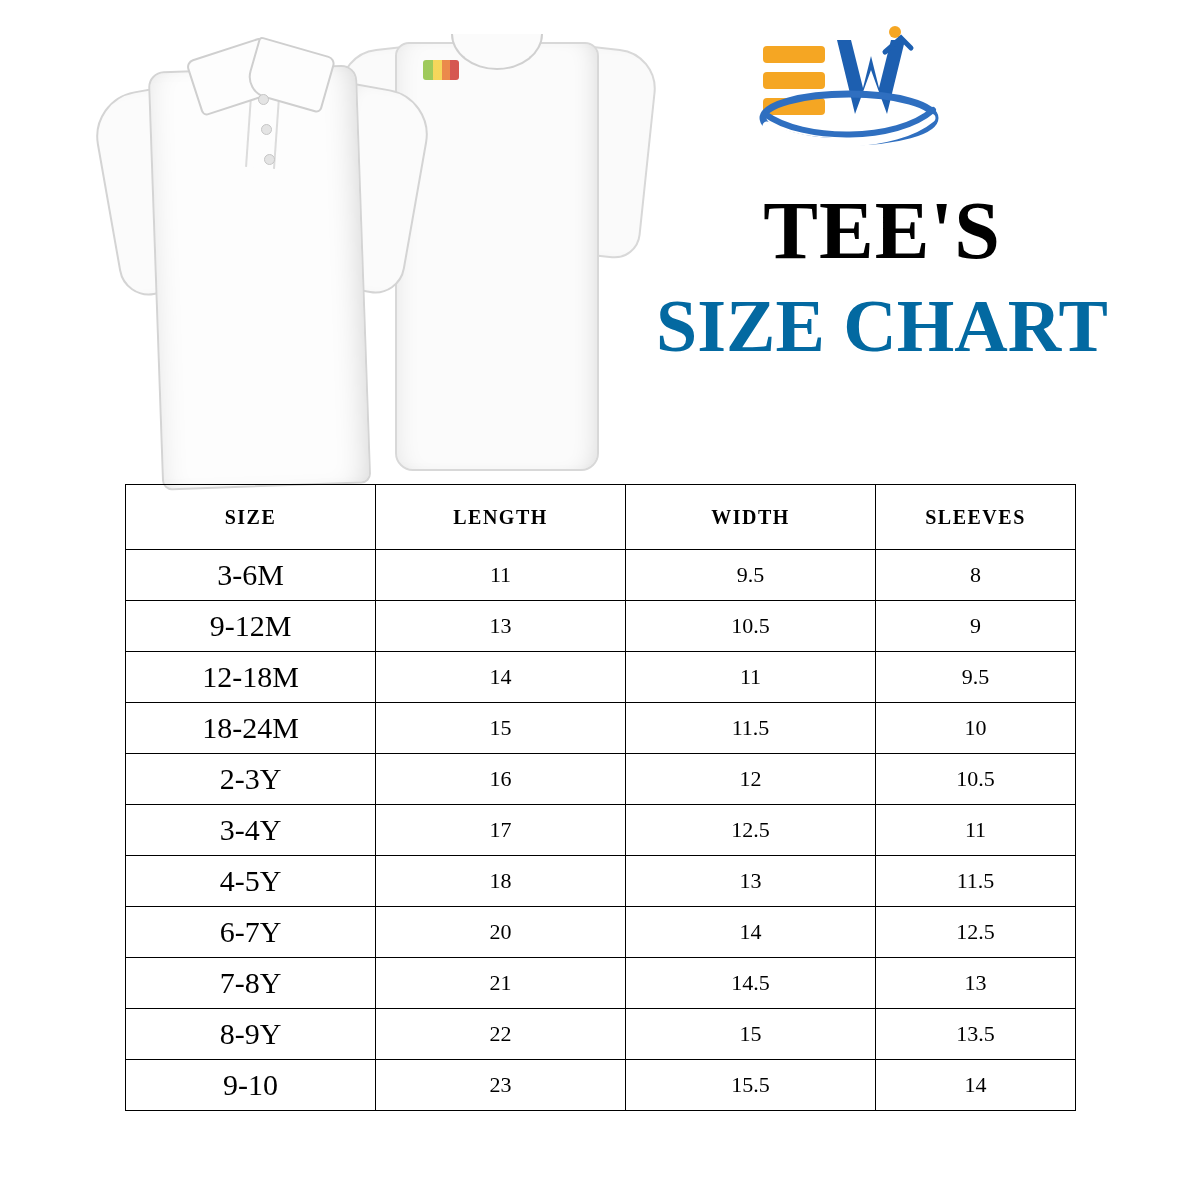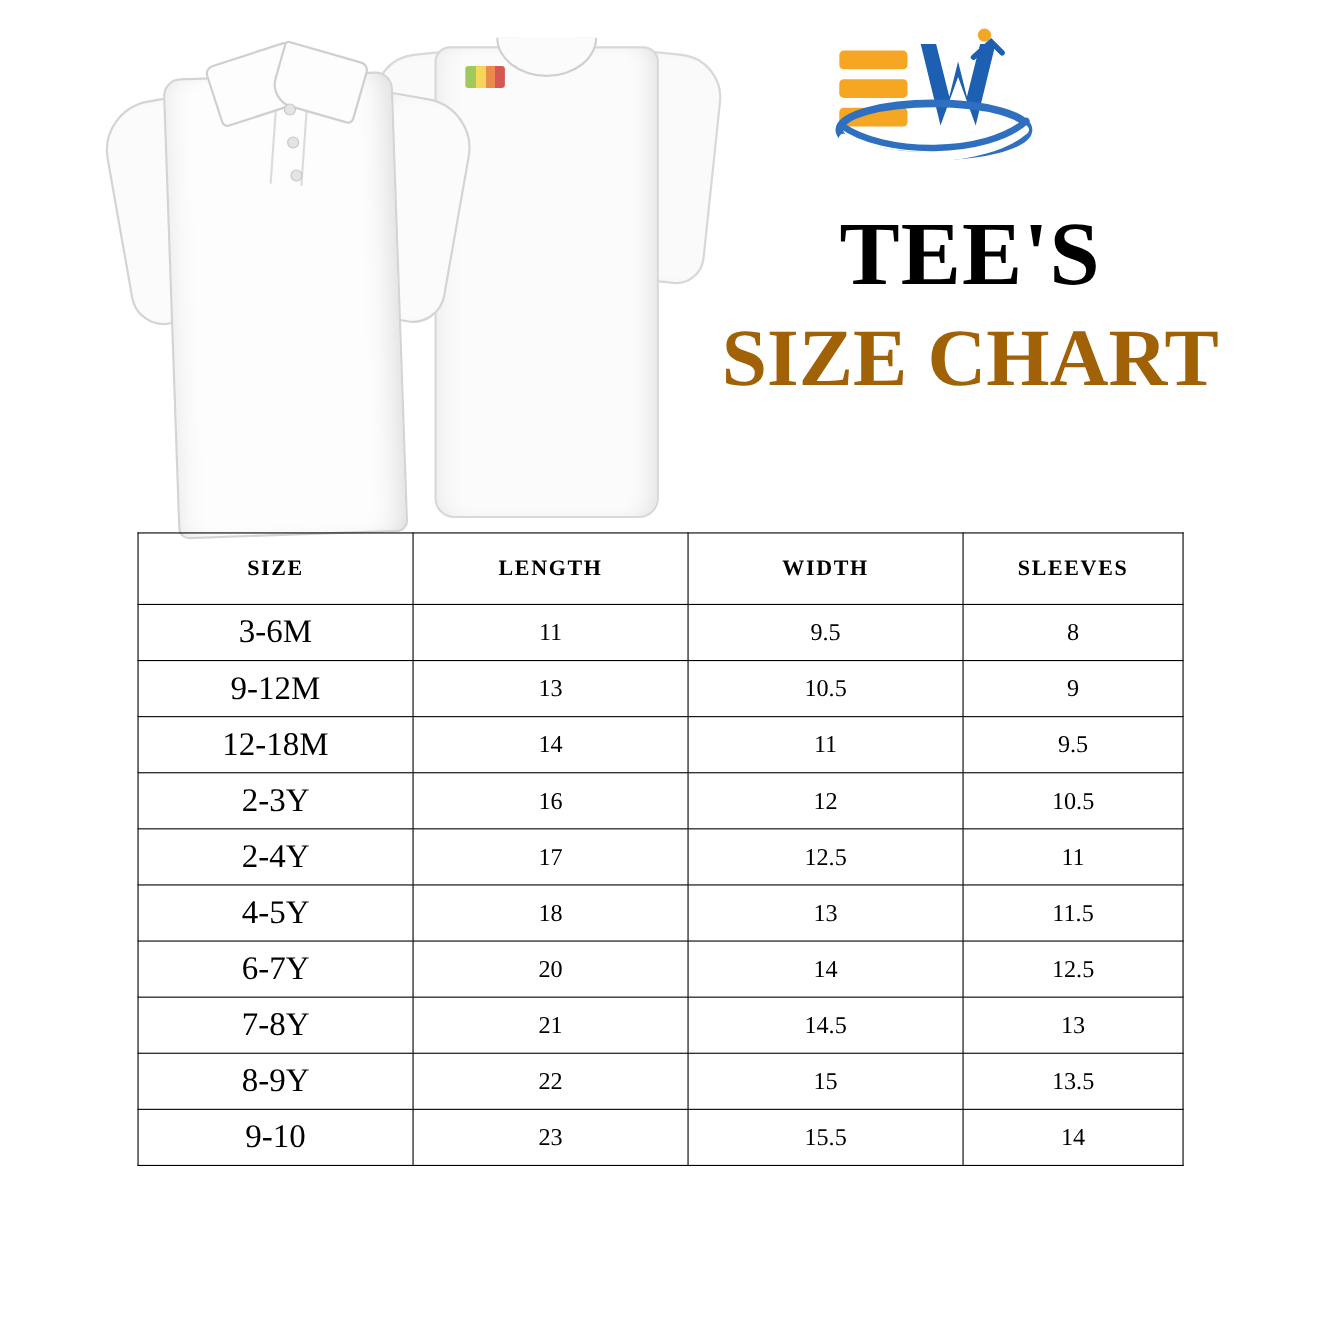--- a/index.html
+++ b/index.html
@@ -217,21 +217,21 @@
     margin: 0;
     color: #000;
   }
   #chart-subtitle {
     font-family: "Liberation Serif", serif;
     font-size: 74px;
     font-weight: 700;
     letter-spacing: 0px;
     line-height: 1.05;
     margin: 16px 0 0 0;
-    color: #a16207;
+    color: #0369a1;
   }
 
   
   #size-table-wrap {
     position: absolute;
     left: 125px;
     top: 484px;
     width: 950px;
   }
   table#size-table {
@@ -346,27 +346,33 @@
         <td>10.5</td>
         <td>9</td>
       </tr>
       <tr>
         <td class="size-cell">12-18M</td>
         <td>14</td>
         <td>11</td>
         <td>9.5</td>
       </tr>
       <tr>
+        <td class="size-cell">18-24M</td>
+        <td>15</td>
+        <td>11.5</td>
+        <td>10</td>
+      </tr>
+      <tr>
         <td class="size-cell">2-3Y</td>
         <td>16</td>
         <td>12</td>
         <td>10.5</td>
       </tr>
       <tr>
-        <td class="size-cell">2-4Y</td>
+        <td class="size-cell">3-4Y</td>
         <td>17</td>
         <td>12.5</td>
         <td>11</td>
       </tr>
       <tr>
         <td class="size-cell">4-5Y</td>
         <td>18</td>
         <td>13</td>
         <td>11.5</td>
       </tr>

